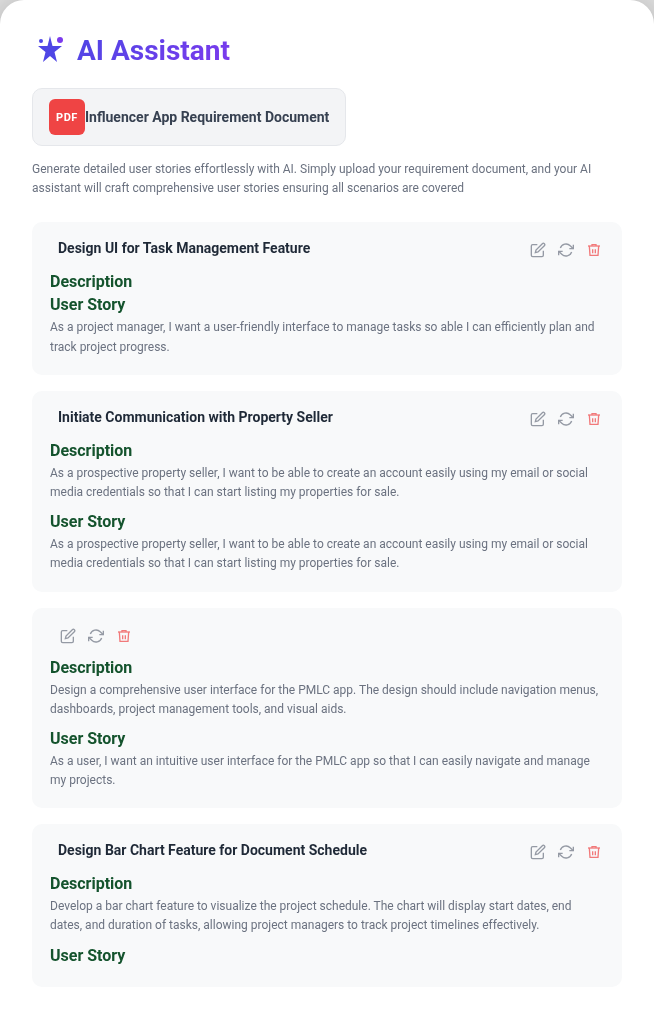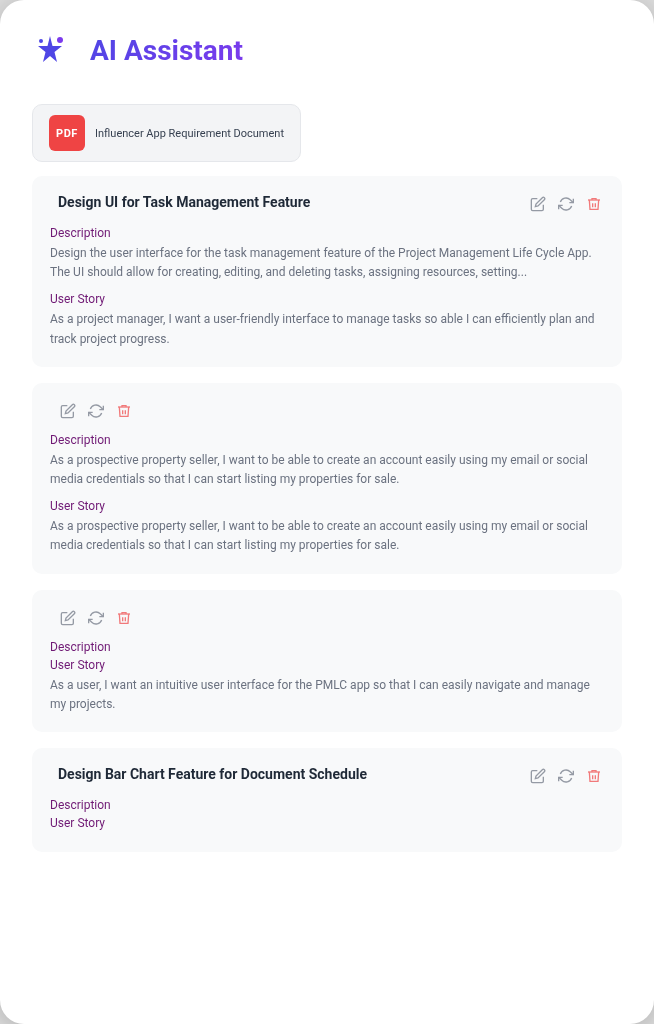--- a/index.html
+++ b/index.html
@@ -31,22 +31,22 @@
 
     .app-container {
       padding: 32px 32px 100px 32px;
       flex: 1;
       overflow-y: auto;
     }
 
     .header {
       display: flex;
       align-items: center;
-      gap: 22px;
-      margin-bottom: 36px;
+      gap: 9px;
+      margin-bottom: 20px;
     }
 
     .ai-icon {
       width: 36px;
       height: 36px;
       display: flex;
       align-items: center;
       justify-content: center;
     }
 
@@ -61,21 +61,20 @@
       color: #5b21b6;
       background: linear-gradient(135deg, #4f46e5, #7c3aed);
       -webkit-background-clip: text;
       -webkit-text-fill-color: transparent;
       background-clip: text;
     }
 
     .document-pill {
       display: inline-flex;
       align-items: center;
-      gap: 10px;
       background: #f3f4f6;
       border: 1px solid #e5e7eb;
       border-radius: 10px;
       padding: 10px 16px;
       margin-bottom: 14px;
     }
 
     .pdf-icon {
       width: 36px;
       height: 36px;
@@ -84,22 +83,22 @@
       display: flex;
       align-items: center;
       justify-content: center;
       color: white;
       font-size: 11px;
       font-weight: 700;
       letter-spacing: 0.5px;
     }
 
     .document-name {
-      font-size: 11px;
-      font-weight: 400;
+      font-size: 14px;
+      font-weight: 700;
       color: #374151;
     }
 
     .subtitle {
       font-size: 12px;
       color: #6b7280;
       line-height: 1.6;
       margin-bottom: 24px;
     }
 
@@ -143,23 +142,23 @@
       cursor: pointer;
       opacity: 0.7;
     }
 
     .action-btn svg {
       width: 16px;
       height: 16px;
     }
 
     .section-label {
-      font-size: 12px;
-      font-weight: 400;
-      color: #701a75;
+      font-size: 16px;
+      font-weight: 700;
+      color: #14532d;
       margin-bottom: 4px;
     }
 
     .section-content {
       font-size: 12px;
       color: #6b7280;
       line-height: 1.6;
       margin-bottom: 10px;
     }
 
@@ -185,20 +184,21 @@
       <h1 class="header-title">AI Assistant</h1>
     </div>
 
     
     <div class="document-pill">
       <div class="pdf-icon">PDF</div>
       <span class="document-name">Influencer App Requirement Document</span>
     </div>
 
     
+    <p class="subtitle">Generate detailed user stories effortlessly with AI. Simply upload your requirement document, and your AI assistant will craft comprehensive user stories ensuring all scenarios are covered</p>
 
     
     <div>
 
       <div class="story-card">
         <div class="card-header">
           <span class="card-title">Design UI for Task Management Feature</span>
           <div class="card-actions">
             <div class="action-btn">
               <svg viewBox="0 0 24 24" fill="none" stroke="#6b7280" stroke-width="2">
@@ -217,27 +217,27 @@
               <svg viewBox="0 0 24 24" fill="none" stroke="#ef4444" stroke-width="2">
                 <polyline points="3 6 5 6 21 6"></polyline>
                 <path d="M19 6l-1 14H6L5 6"></path>
                 <path d="M10 11v6M14 11v6"></path>
                 <path d="M9 6V4h6v2"></path>
               </svg>
             </div>
           </div>
         </div>
         <p class="section-label">Description</p>
-        <p class="section-content">Design the user interface for the task management feature of the Project Management Life Cycle App. The UI should allow for creating, editing, and deleting tasks, assigning resources, setting...</p>
         <p class="section-label">User Story</p>
         <p class="section-content">As a project manager, I want a user-friendly interface to manage tasks so able I can efficiently plan and track project progress.</p>
       </div>
 
       <div class="story-card">
         <div class="card-header">
+          <span class="card-title">Initiate Communication with Property Seller</span>
           <div class="card-actions">
             <div class="action-btn">
               <svg viewBox="0 0 24 24" fill="none" stroke="#6b7280" stroke-width="2">
                 <path d="M11 4H4a2 2 0 00-2 2v14a2 2 0 002 2h14a2 2 0 002-2v-7"></path>
                 <path d="M18.5 2.5a2.121 2.121 0 013 3L12 15l-4 1 1-4 9.5-9.5z"></path>
               </svg>
             </div>
             <div class="action-btn">
               <svg viewBox="0 0 24 24" fill="none" stroke="#6b7280" stroke-width="2">
                 <path d="M23 4v6h-6"></path>
@@ -281,20 +281,21 @@
               <svg viewBox="0 0 24 24" fill="none" stroke="#ef4444" stroke-width="2">
                 <polyline points="3 6 5 6 21 6"></polyline>
                 <path d="M19 6l-1 14H6L5 6"></path>
                 <path d="M10 11v6M14 11v6"></path>
                 <path d="M9 6V4h6v2"></path>
               </svg>
             </div>
           </div>
         </div>
         <p class="section-label">Description</p>
+        <p class="section-content">Design a comprehensive user interface for the PMLC app. The design should include navigation menus, dashboards, project management tools, and visual aids.</p>
         <p class="section-label">User Story</p>
         <p class="section-content">As a user, I want an intuitive user interface for the PMLC app so that I can easily navigate and manage my projects.</p>
       </div>
 
       <div class="story-card">
         <div class="card-header">
           <span class="card-title">Design Bar Chart Feature for Document Schedule</span>
           <div class="card-actions">
             <div class="action-btn">
               <svg viewBox="0 0 24 24" fill="none" stroke="#6b7280" stroke-width="2">
@@ -313,19 +314,20 @@
               <svg viewBox="0 0 24 24" fill="none" stroke="#ef4444" stroke-width="2">
                 <polyline points="3 6 5 6 21 6"></polyline>
                 <path d="M19 6l-1 14H6L5 6"></path>
                 <path d="M10 11v6M14 11v6"></path>
                 <path d="M9 6V4h6v2"></path>
               </svg>
             </div>
           </div>
         </div>
         <p class="section-label">Description</p>
+        <p class="section-content">Develop a bar chart feature to visualize the project schedule. The chart will display start dates, end dates, and duration of tasks, allowing project managers to track project timelines effectively.</p>
         <p class="section-label">User Story</p>
       </div>
 
     </div>
   </div>
 
 </div>
 
 </body></html>

